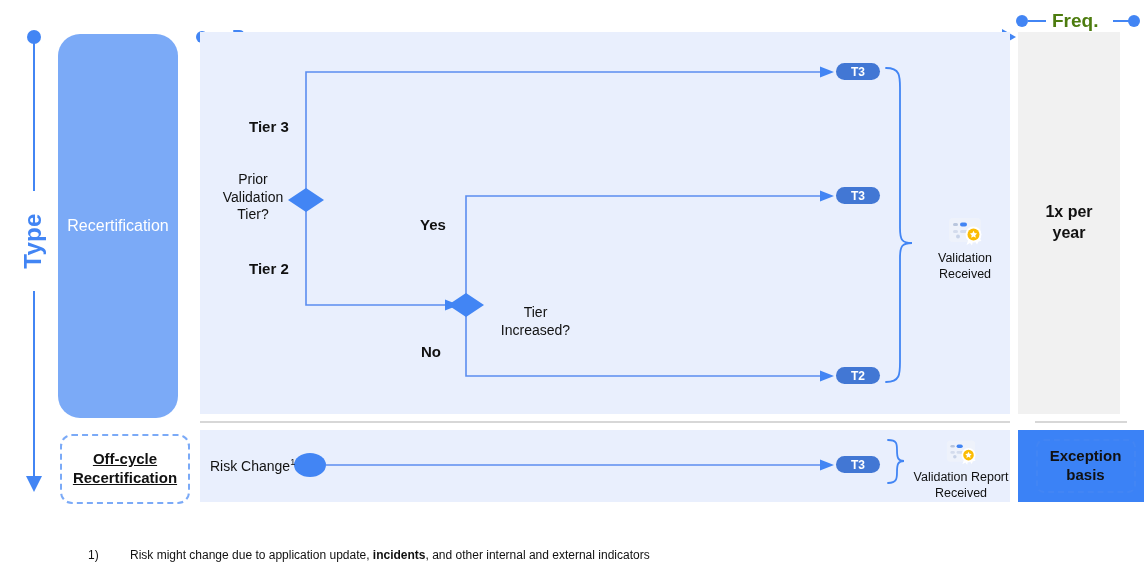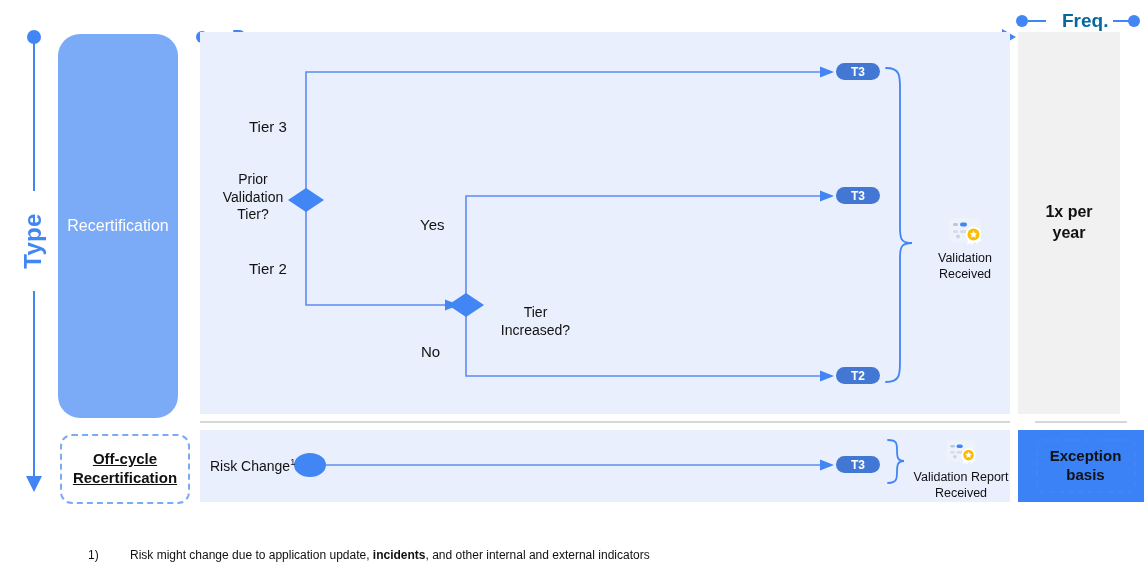--- a/index.html
+++ b/index.html
@@ -151,22 +151,22 @@
     background: #4285f4;
   }
   .freq-header .fseg-l {
     position: absolute;
     left: 12px; top: 10px;
     width: 18px; height: 2px;
     background: #4285f4;
   }
   .freq-header .ftitle {
     position: absolute;
-    left: 46px; top: 0px;
-    color: #0369a1;
+    left: 36px; top: 0px;
+    color: #4d7c0f;
     font-size: 19px;
     font-weight: 700;
   }
   .freq-header .fseg-r {
     position: absolute;
     left: 97px; top: 10px;
     width: 16px; height: 2px;
     background: #4285f4;
   }
   .freq-header .fdot-r {
@@ -235,21 +235,21 @@
     background: #d7d7d7;
   }
 
   
   .flow-svg { left: 200px; top: 32px; }
   .flow-svg-off { left: 200px; top: 430px; }
 
   
   .flabel {
     font-size: 15px;
-    font-weight: 400;
+    font-weight: 700;
     color: #111111;
     white-space: nowrap;
   }
   .flabel-reg {
     font-size: 14px;
     font-weight: 400;
     color: #111111;
     line-height: 1.25;
     text-align: center;
   }

